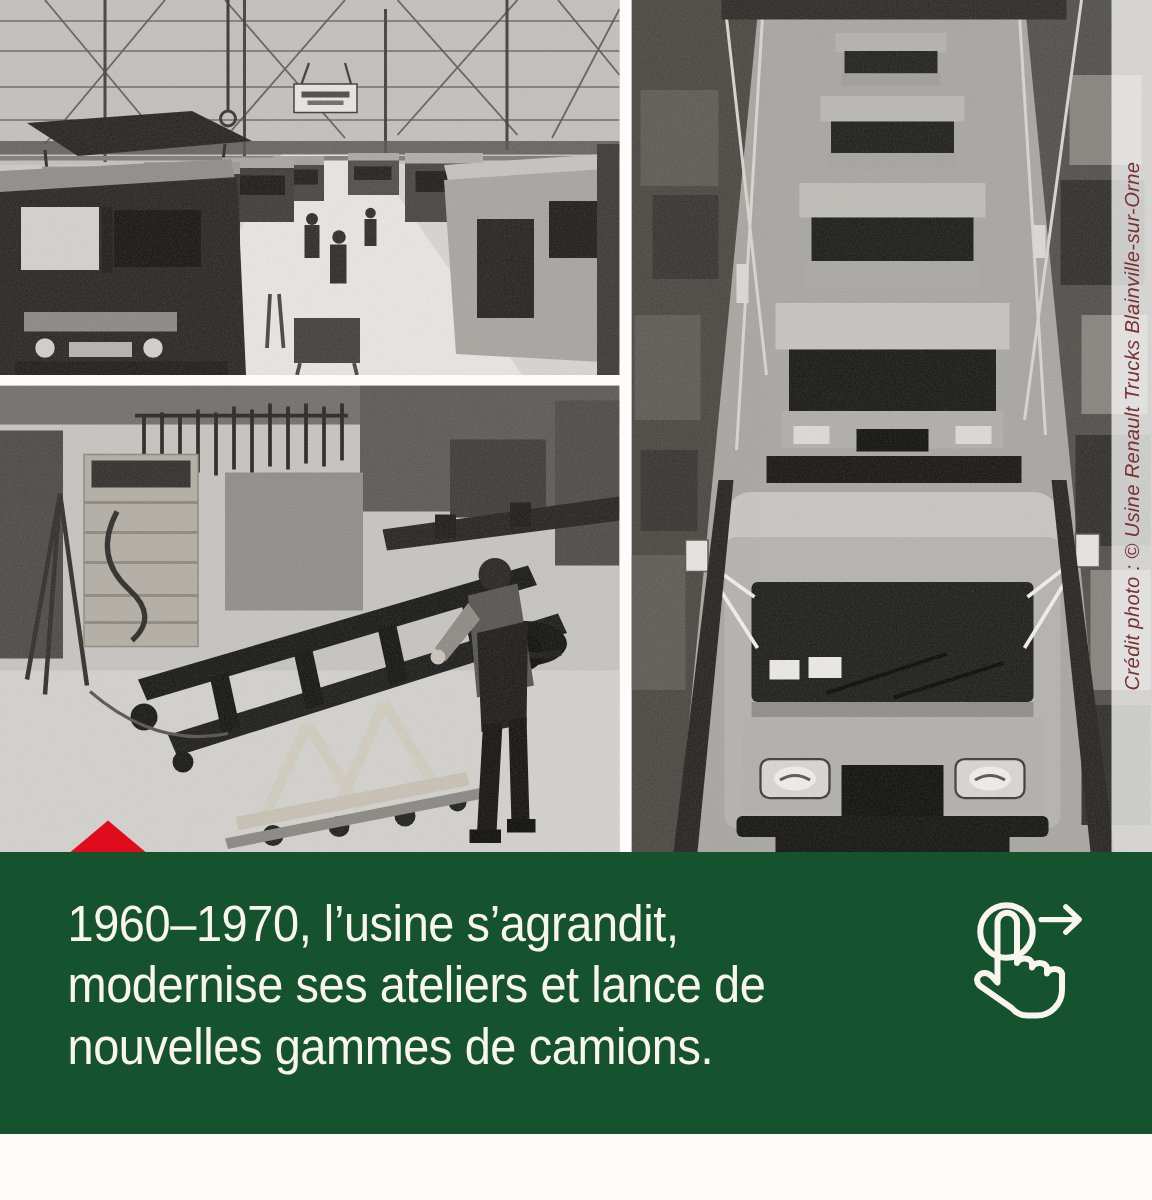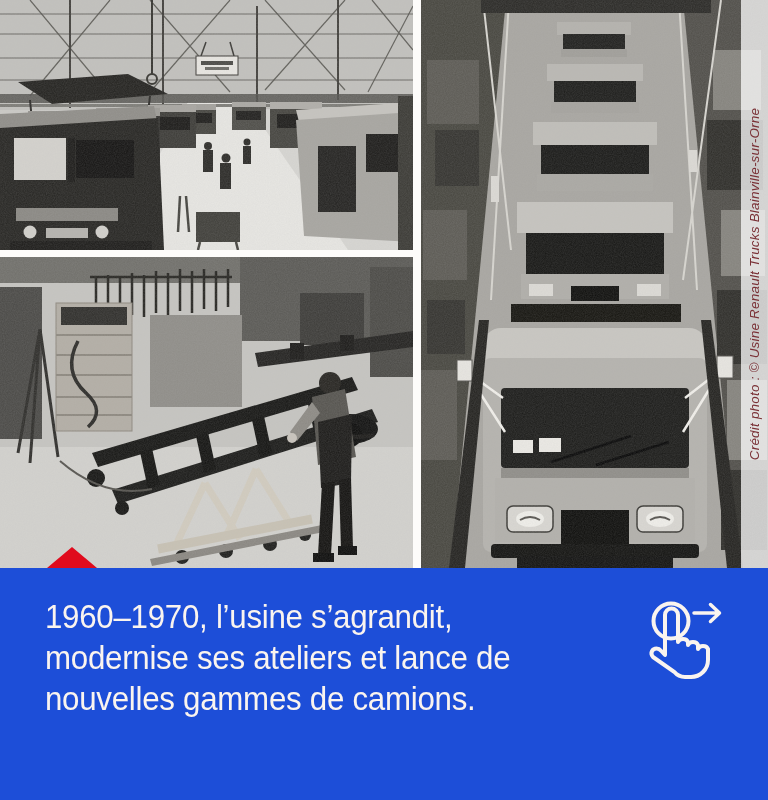--- a/index.html
+++ b/index.html
@@ -18,22 +18,22 @@
   }
   .credit-text{
     position:absolute;left:0;top:0;width:568px;height:27px;
     transform-origin:0 0;
     transform:rotate(-90deg) translateX(-568px);
     line-height:27px;text-align:center;
     font-style:italic;font-size:13.5px;letter-spacing:.2px;
     color:#7a3136;white-space:nowrap;
   }
   .banner{
-    position:absolute;left:0;top:568px;width:768px;height:232px;
-    background:#1d4ed8;
+    position:absolute;left:0;top:568px;width:768px;height:188px;
+    background:#14532d;
   }
   .banner-notch{
     position:absolute;left:47px;top:-21px;width:0;height:0;
     border-left:25px solid transparent;border-right:25px solid transparent;
     border-bottom:21px solid #e00b1d;
   }
   .banner-text{
     position:absolute;left:45px;top:28px;
     font-size:34px;line-height:41px;letter-spacing:-0.3px;
     color:#faf4ef;white-space:pre-line;

